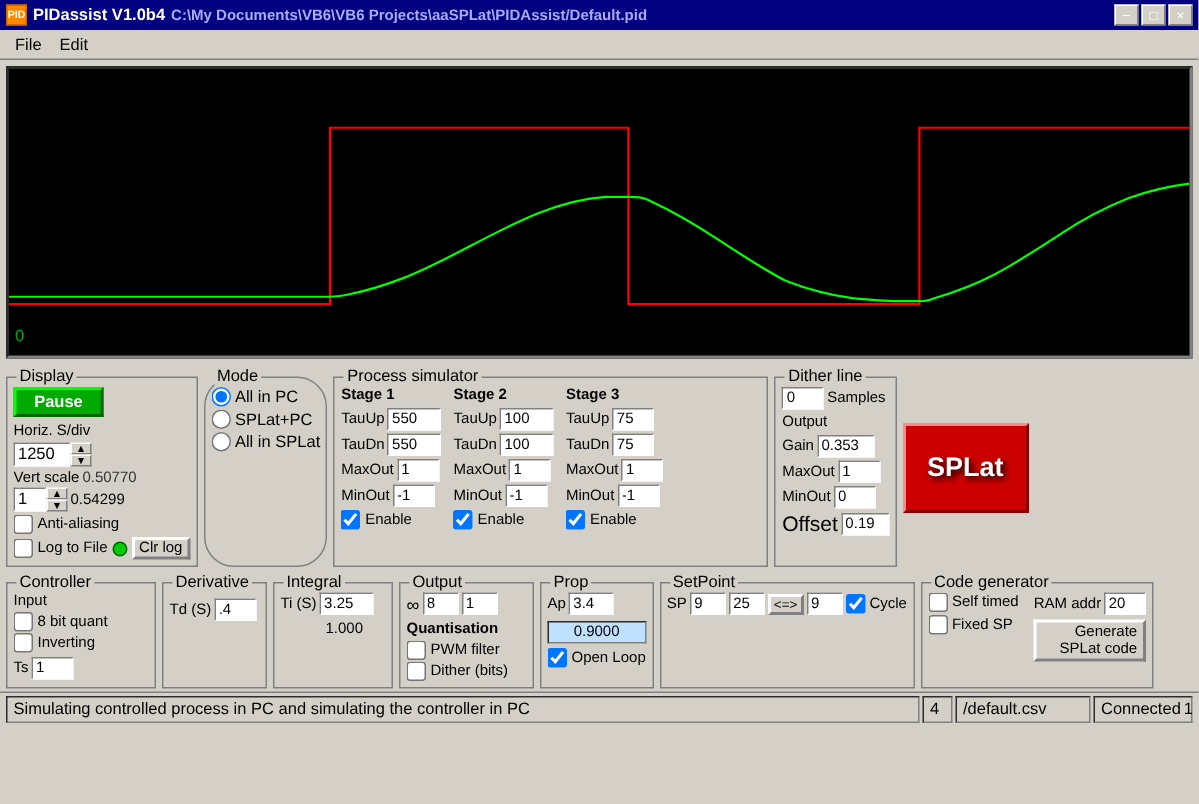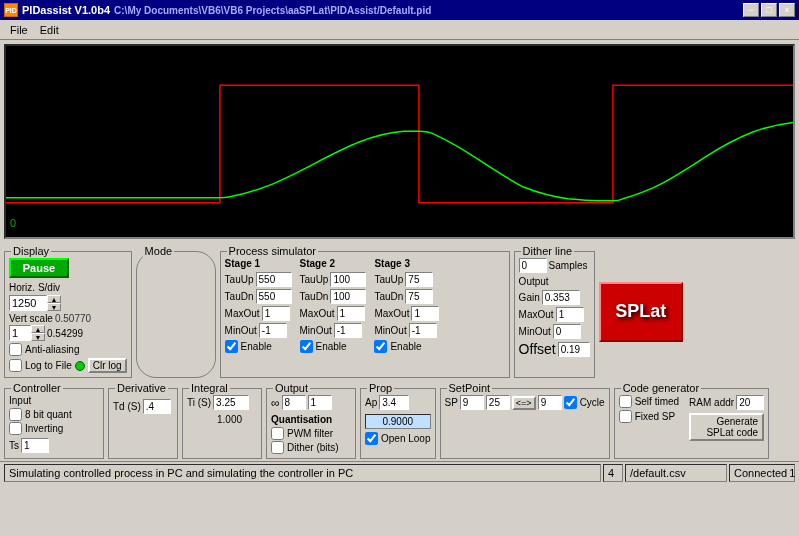--- a/index.html
+++ b/index.html
@@ -119,20 +119,34 @@
     <div style="display:flex; align-items:center; gap:3px; margin-top:2px;">
       <input type="checkbox" style="">
       <label style="font-size:10px;">Log to File</label>
       <div class="led"></div>
       <button class="win-btn" style="font-size:10px; padding:0 3px;">Clr log</button>
     </div>
   </div>
 
   <div class="group-box" style="min-width:80px;border-radius:20px;">
     <span class="group-box-label">Mode</span>
+    <div class="radio-group">
+      <label class="radio-item">
+        <input type="radio" name="mode" checked="" style="">
+        <span>All in PC</span>
+      </label>
+      <label class="radio-item">
+        <input type="radio" name="mode" style="">
+        <span>SPLat+PC</span>
+      </label>
+      <label class="radio-item">
+        <input type="radio" name="mode" style="">
+        <span>All in SPLat</span>
+      </label>
+    </div>
   </div>
 
   <div class="group-box" style="min-width:290px;">
     <span class="group-box-label">Process simulator</span>
     <div style="display:flex; gap:8px;">
 
       <div>
         <div style="font-weight:bold; font-size:10px; margin-bottom:3px;">Stage 1</div>
         <div style="display:flex; align-items:center; gap:2px; margin-bottom:2px;">
           <span style="font-size:10px;">TauUp</span>
@@ -349,20 +363,20 @@
 
 </div>
 
 <div class="status-bar">
   <div class="status-panel" style="flex:1;">
     <span>Simulating controlled process in PC and simulating the controller in PC</span>
   </div>
   <div class="status-panel" style="width:20px; margin-left:2px;">
     <span>4</span>
   </div>
-  <div class="status-panel" style="width:102px; margin-left:2px;">
+  <div class="status-panel" style="width:90px; margin-left:2px;">
     <span>/default.csv</span>
   </div>
   <div class="status-panel" style="width:66px; margin-left:2px;">
     <span>Connected</span>
     <span style="margin-left:2px;">1</span>
   </div>
 </div>
 
 </body></html>

